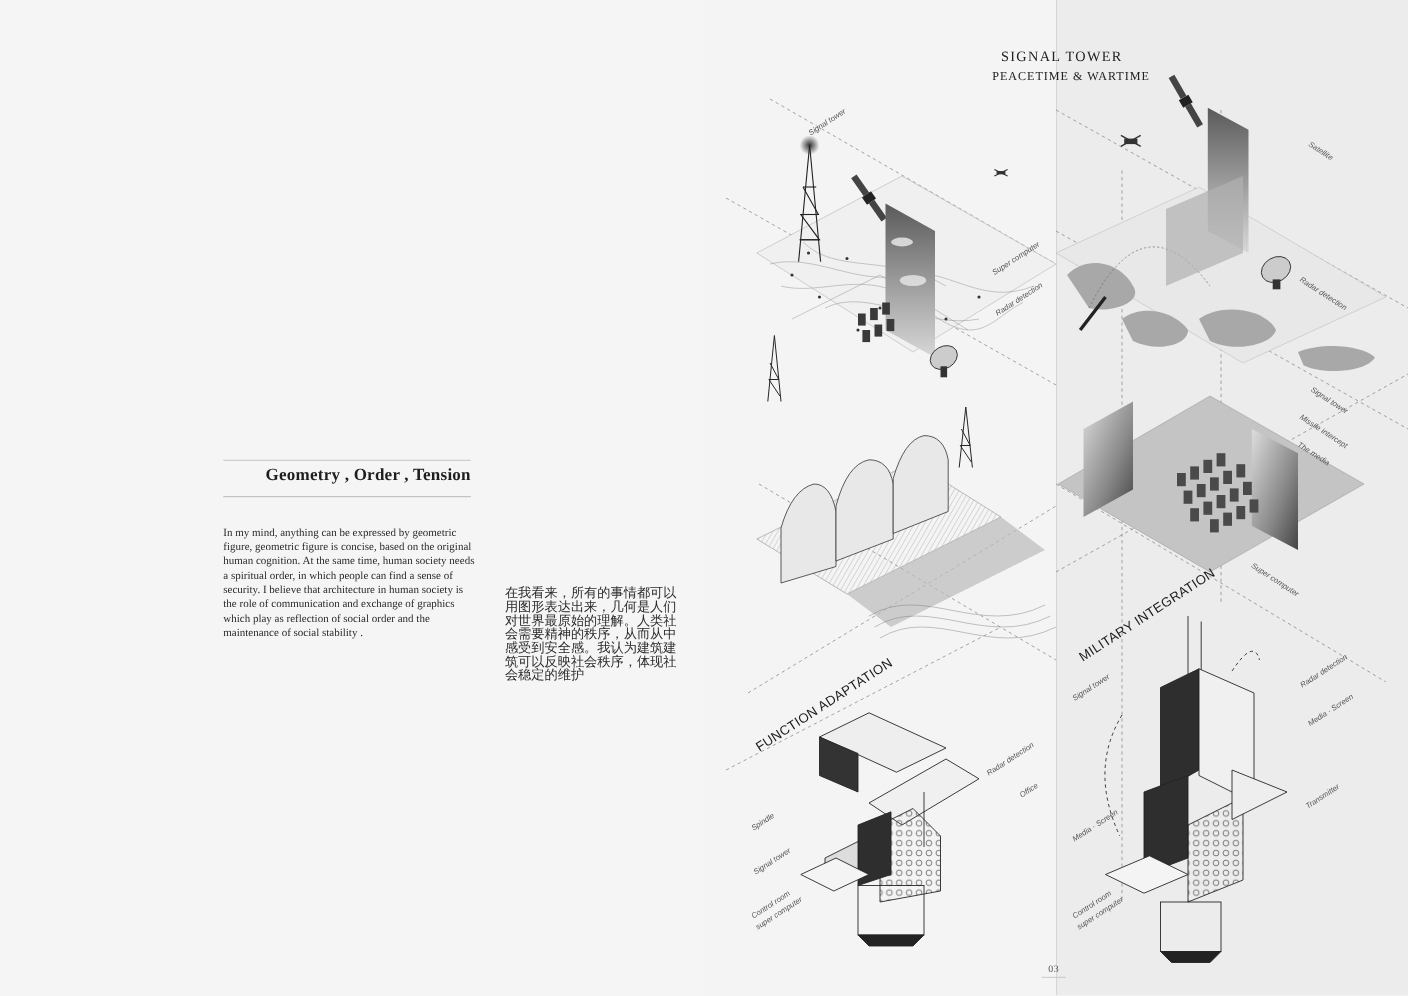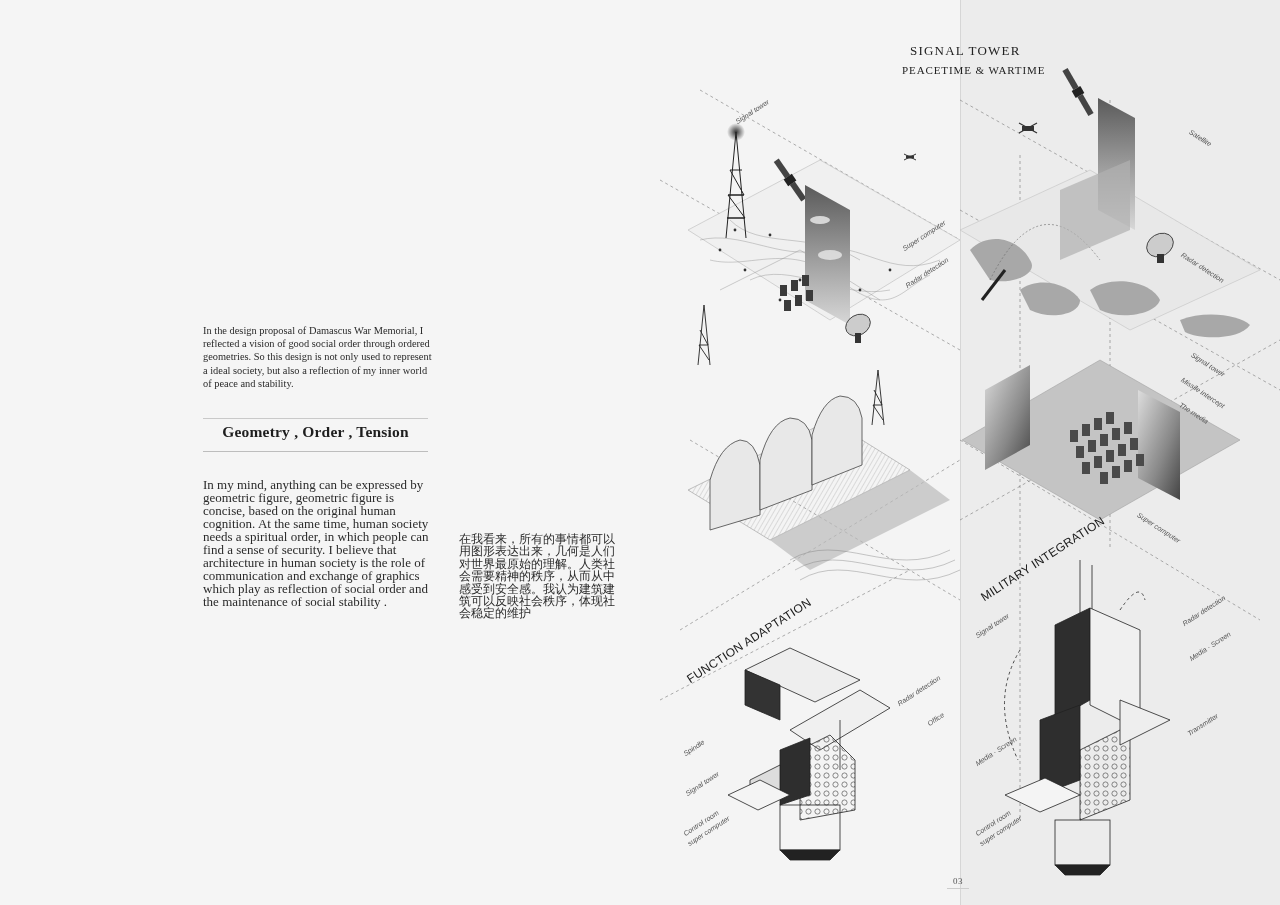--- a/index.html
+++ b/index.html
@@ -10,23 +10,23 @@
     .page-left { position: absolute; left: 0; top: 0; width: 640px; height: 905px; background: #f5f5f5; }
     .page-right-a { position: absolute; left: 640px; top: 0; width: 320px; height: 905px; background: #f4f4f4; }
     .page-right-b { position: absolute; left: 960px; top: 0; width: 320px; height: 905px; background: #ececec; border-left: 1px solid #d6d6d6; }
 
     .intro-en { position: absolute; left: 203px; top: 324px; width: 232px; font-size: 10.4px; line-height: 13.2px; color: #2a2a2a; }
     .intro-zh { position: absolute; left: 470px; top: 321px; width: 142px; font-family: "DejaVu Sans", sans-serif; font-size: 9.4px; line-height: 13.6px; color: #2a2a2a; letter-spacing: 0.2px; }
 
     .rule { position: absolute; left: 203px; width: 225px; height: 1px; background: #c9c9c9; }
     .rule.top { top: 418px; }
     .rule.bottom { top: 451px; background: #bdbdbd; }
-    .section-heading { position: absolute; left: 203px; top: 423px; width: 225px; text-align: center; font-size: 15.5px; letter-spacing: 0.2px; color: #1e1e1e; }
-
-    .body-en { position: absolute; left: 203px; top: 478px; width: 232px; font-size: 13px; line-height: 13.0px; color: #2a2a2a; }
+    .section-heading { position: absolute; left: 203px; top: 423px; width: 225px; text-align: right; font-size: 15.5px; letter-spacing: 0.2px; color: #1e1e1e; }
+
+    .body-en { position: absolute; left: 203px; top: 478px; width: 232px; font-size: 10px; line-height: 13.0px; color: #2a2a2a; }
     .body-zh { position: absolute; left: 459px; top: 485px; width: 162px; font-family: "DejaVu Sans", sans-serif; font-size: 12px; line-height: 12.4px; color: #2a2a2a; margin-top: 48px; }
 
     .page-num { position: absolute; top: 876px; font-size: 9px; color: #555; letter-spacing: 0.5px; }
     .page-num::after { content: ""; position: absolute; left: -6px; right: -6px; bottom: -3px; height: 1px; background: #ccc; }
     .page-num.left { left: 315px; margin-top: 34px; }
     .page-num.right { left: 953px; }
 
     .sheet-title { position: absolute; left: 910px; top: 43px; font-size: 13px; letter-spacing: 1.2px; color: #222; }
     .sheet-subtitle { position: absolute; left: 902px; top: 64px; font-size: 11px; letter-spacing: 0.9px; color: #222; }
 
@@ -38,21 +38,20 @@
     .diag-label.small { font-size: 7px; font-style: italic; color: #555; }
   </style>
 </head>
 <body>
 
 <div class="spread">
   <div class="page-left"></div>
   <div class="page-right-a"></div>
   <div class="page-right-b"></div>
 
-  <p class="intro-en">In the design proposal of Damascus War Memorial, I reflected a vision of good social order through ordered geometries. So this design is not only used to represent a ideal society, but also a reflection of my inner world of peace and stability.</p>
 
   <div class="rule top"></div>
   <h2 class="section-heading">Geometry , Order , Tension</h2>
   <div class="rule bottom"></div>
 
   <p class="body-en">In my mind, anything can be expressed by geometric figure, geometric figure is concise, based on the original human cognition. At the same time, human society needs a spiritual order, in which people can find a sense of security. I believe that architecture in human society is the role of communication and exchange of graphics which play as reflection of social order and the maintenance of social stability .</p>
   <p class="body-zh">在我看来，所有的事情都可以用图形表达出来，几何是人们对世界最原始的理解。人类社会需要精神的秩序，从而从中感受到安全感。我认为建筑建筑可以反映社会秩序，体现社会稳定的维护</p>
 
   <span class="page-num left">02</span>
 

